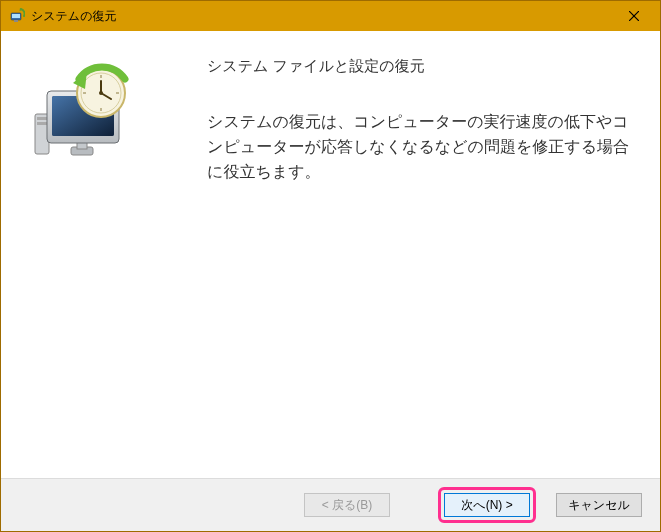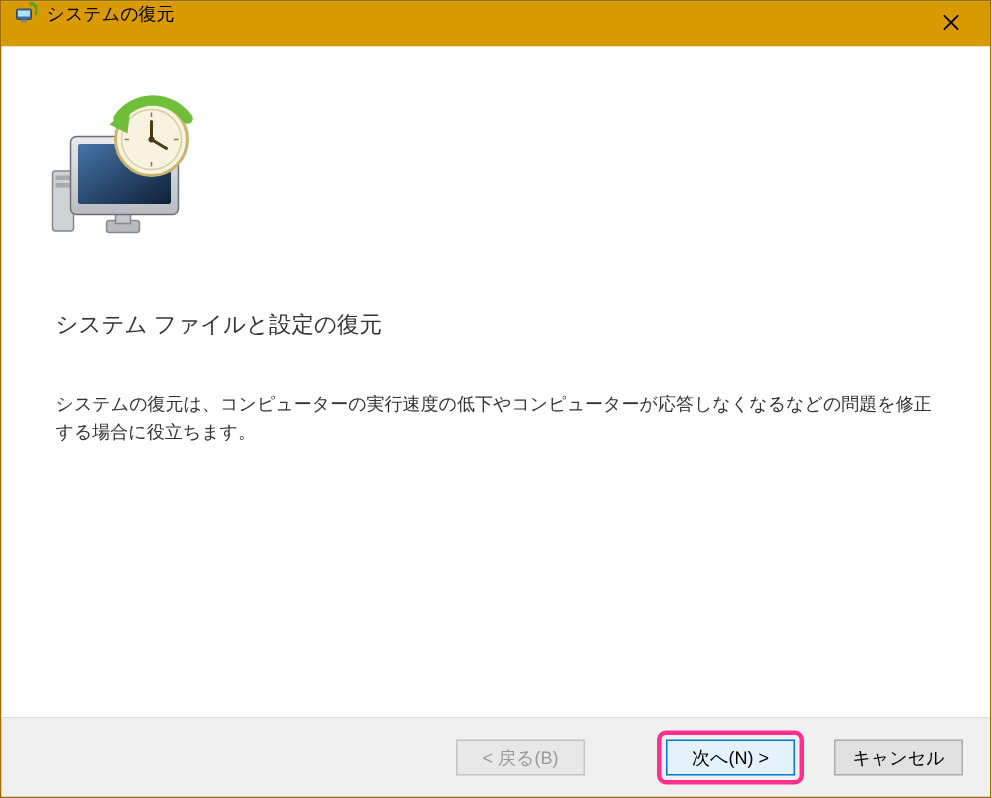--- a/index.html
+++ b/index.html
@@ -15,21 +15,21 @@
     box-sizing: border-box;
     border: 1px solid #9e6b00;
     background: #f0f0f0;
     display: flex;
     flex-direction: column;
   }
   .titlebar {
     height: 30px;
     background: #d89a00;
     display: flex;
-    align-items: flex-start;
+    align-items: center;
     padding: 0 4px 0 8px;
     color: #000;
   }
   .titlebar .title-icon {
     width: 16px;
     height: 16px;
     margin-right: 6px;
     display: flex;
     align-items: center;
     justify-content: center;
@@ -45,21 +45,20 @@
     align-items: center;
     justify-content: center;
     font-size: 14px;
     font-weight: 300;
     color: #000;
   }
   .content {
     flex: 1;
     background: #ffffff;
     display: flex;
-    flex-direction: column;
     border-bottom: 1px solid #dcdcdc;
   }
   .left-pane {
     width: 170px;
     padding: 28px 12px 12px 28px;
     box-sizing: border-box;
   }
   .restore-graphic {
     width: 110px;
     height: 110px;
@@ -71,21 +70,21 @@
     box-sizing: border-box;
     color: #333;
   }
   .page-heading {
     font-size: 15px;
     color: #333;
     margin: 0 0 34px 0;
     font-weight: normal;
   }
   .para {
-    font-size: 12px;
+    font-size: 16px;
     line-height: 1.55;
     color: #333;
     margin: 4px 0 22px 0;
   }
   .footer {
     height: 52px;
     background: #f0f0f0;
     display: flex;
     align-items: center;
     justify-content: flex-end;

